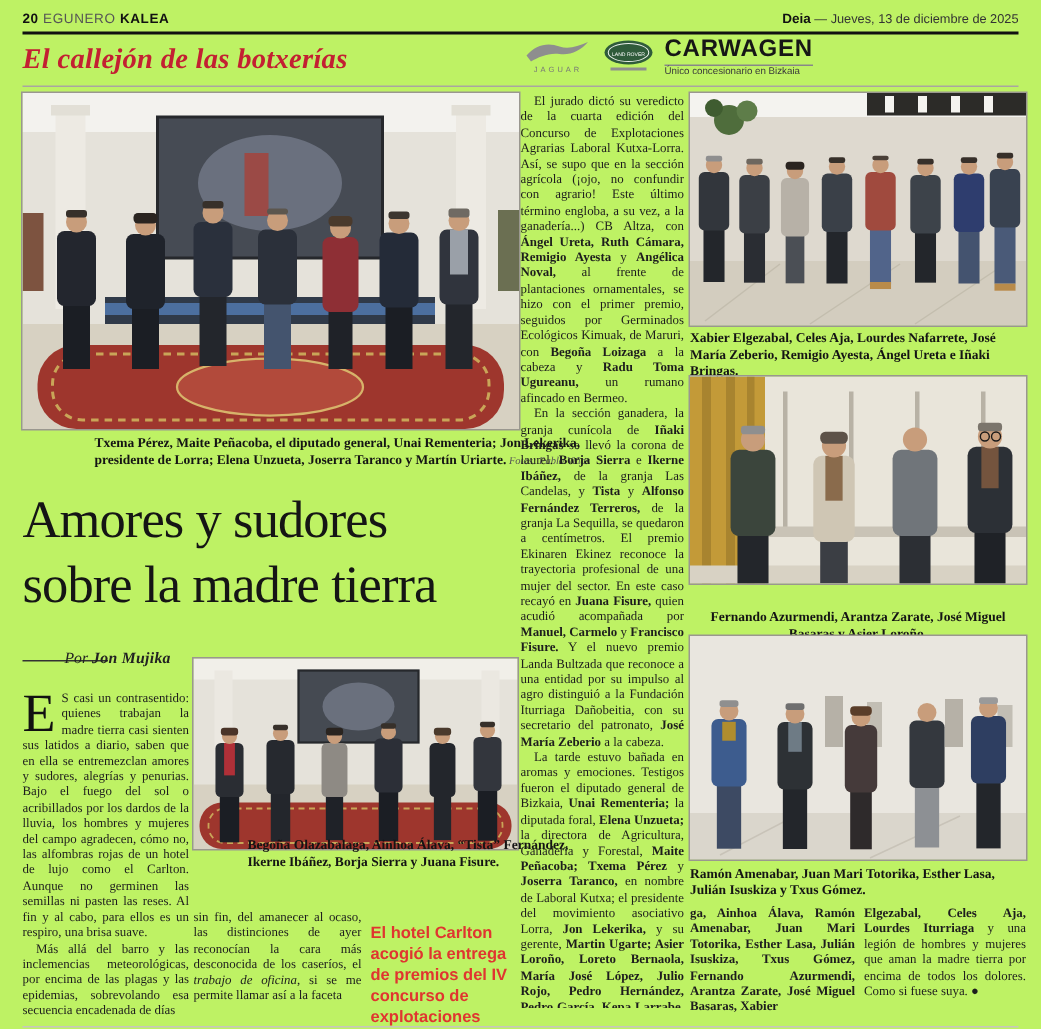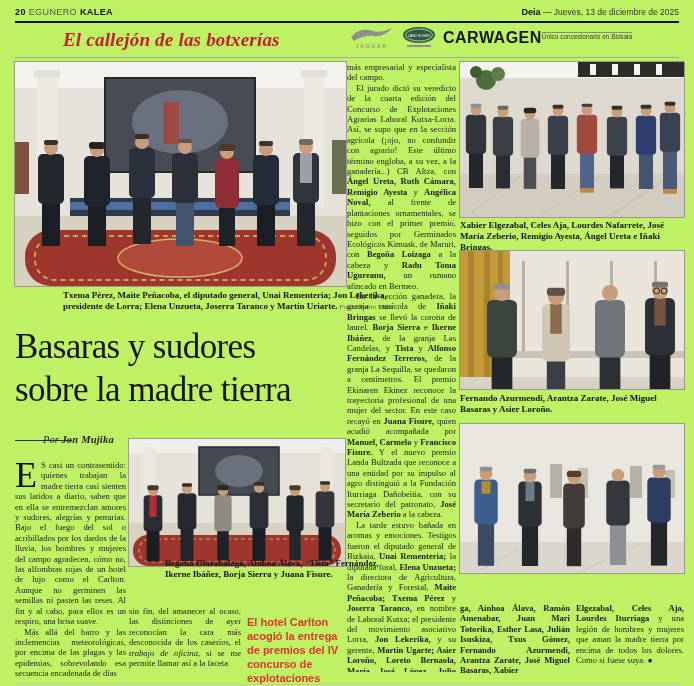--- a/index.html
+++ b/index.html
@@ -9,21 +9,21 @@
   
   #hdr-left{left:15px;top:7px;font-family:"Liberation Sans",sans-serif;font-size:9px;letter-spacing:.4px;color:#555;}
   #hdr-left b{color:#111;}
   #hdr-right{right:15px;top:7px;font-family:"Liberation Sans",sans-serif;font-size:8.5px;color:#333;}
   #hdr-right b{font-size:9px;color:#111;}
   #rule-top{left:15px;right:15px;top:21px;height:2px;background:#111;}
   #masthead-title{left:15px;top:29px;font-size:19px;font-weight:bold;font-style:italic;letter-spacing:.2px;}
   #rule-mast{left:15px;right:15px;top:57px;height:1px;background:#a9a6a0;}
   
   #ad{left:349px;top:25px;display:flex;align-items:center;gap:7px;}
-  #ad-text{display:flex;flex-direction:row;line-height:1;}
+  #ad-text{display:flex;flex-direction:column;line-height:1;}
   #ad-brand{font-family:"Liberation Sans",sans-serif;font-weight:bold;font-size:16px;letter-spacing:.5px;color:#161616;}
   #ad-tag{font-family:"Liberation Sans",sans-serif;font-size:6.5px;color:#3a3a3a;margin-top:2px;border-top:1px solid #888;padding-top:1px;}
   
   .photo{display:block;background:#ddd;outline:1px solid #9a978f;}
   
   .caption{font-size:9px;line-height:11px;font-weight:bold;color:#141414;}
   .rcr{font-weight:normal;font-style:italic;font-size:7px;color:#555;}
   
   #title{left:15px;top:325px;width:336px;font-size:35px;line-height:43px;letter-spacing:-.6px;color:#151515;}
   #byline-rule{left:15px;top:440px;width:57px;height:1px;background:#333;}
@@ -41,41 +41,41 @@
   #colE{left:460px;top:603px;width:110px;height:80px;}
   #colF{left:576px;top:603px;width:108px;height:80px;}
   .dropcap{float:left;font-size:36px;line-height:29px;padding:1px 4px 0 0;font-weight:normal;color:#111;}
   
   #pullquote{left:247px;top:615px;width:99px;font-family:"Liberation Sans",sans-serif;
              font-weight:bold;font-size:11px;line-height:14px;}
   
   #cap-main{left:15px;top:290px;width:331px;margin-left:48px;}
   #cap-mid{left:129px;top:558px;width:214px;margin-left:36px;}
   #cap-r1{left:460px;top:220px;width:224px;}
-  #cap-r2{left:460px;top:393px;width:224px;}
+  #cap-r2{left:460px;top:406px;width:224px;text-align:center;}
   #cap-r3{left:460px;top:577px;width:224px;}
   #rule-bottom{left:15px;right:15px;top:684px;height:1px;background:#c8c5be;}
 </style>
 </head>
 <body>
 
 <div id="page">
 
   <div class="abs" id="hdr-left">
     <b>20</b>
     <span>EGUNERO</span>
     <b>KALEA</b>
   </div>
   <div class="abs" id="hdr-right">
     <b>Deia</b>
     <span>— Jueves, 13 de diciembre de 2025</span>
   </div>
   <div class="abs" id="rule-top"></div>
 
-  <div class="abs" id="masthead-title" style="color:#c32032;margin-left:48px;">El callejón de las botxerías</div>
+  <div class="abs" id="masthead-title" style="color:#c32032;">El callejón de las botxerías</div>
 
   <div class="abs" id="ad">
     <svg width="46" height="26" viewBox="0 0 46 26">
       <path d="M2 12 C8 5, 16 3, 24 6 C30 8, 36 6, 43 3 C38 9, 31 12, 24 11 C17 10, 10 13, 5 16 Z" fill="#8e8e8e"></path>
       <text x="23" y="23" font-family="Liberation Sans, sans-serif" font-size="5" letter-spacing="2" fill="#777" text-anchor="middle">JAGUAR</text>
     </svg>
     <svg width="34" height="26" viewBox="0 0 34 26">
       <ellipse cx="17" cy="10" rx="16" ry="8" fill="#2f5b3a"></ellipse>
       <ellipse cx="17" cy="10" rx="13.5" ry="6" fill="none" stroke="#e9efe9" stroke-width="0.7"></ellipse>
       <text x="17" y="12" font-family="Liberation Sans, sans-serif" font-size="3.4" fill="#fff" text-anchor="middle">LAND ROVER</text>
@@ -149,21 +149,21 @@
           <rect x="-6" y="6" width="12" height="30" fill="#9aa0a8"></rect>
           <circle r="7" fill="#c89d7b"></circle>
           <rect x="-7" y="-8" width="14" height="6" rx="2" fill="#6f6a63"></rect>
         </g>
     </g>
   </svg>
 
   <div class="abs caption" id="cap-main"><span class="rb">Txema Pérez, Maite Peñacoba, el diputado general, Unai Rementeria; Jon Lekerika, presidente de Lorra; Elena Unzueta, Joserra Taranco y Martín Uriarte.</span><span class="rcr"> Fotos: Pablo Viñas</span></div>
 
   <div class="abs" id="title">
-    <div>Basaras y sudores</div>
+    <div>Amores y sudores</div>
     <div>sobre la madre tierra</div>
   </div>
   <div class="abs" id="byline-rule"></div>
   <div class="abs" id="byline">
     <span>Por </span><b>Jon Mujika</b>
   </div>
 
   <div class="abs col" id="colA">
     <p class="ni"><span class="dropcap">E</span><span><span>S casi un contrasentido: quienes trabajan la madre tierra casi sienten sus latidos a diario, saben que en ella se entremezclan amores y sudores, alegrías y penurias. Bajo el fuego del sol o acribillados por los dardos de la lluvia, los hombres y mujeres del campo agradecen, cómo no, las alfombras rojas de un hotel de lujo como el Carlton. Aunque no germinen las semillas ni pasten las reses. Al fin y al cabo, para ellos es un respiro, una brisa suave.</span></span></p>
     <p><span>Más allá del barro y las inclemencias meteorológicas, por encima de las plagas y las epidemias, sobrevolando esa secuencia encadenada de días</span></p>
@@ -222,21 +222,20 @@
 
   <div class="abs caption" id="cap-mid">Begoña Olazabalaga, Ainhoa Álava, “Tista” Fernández, Ikerne Ibáñez, Borja Sierra y Juana Fisure.</div>
 
   <div class="abs col" id="colB">
     <p class="ni"><span>sin fin, del amanecer al ocaso, las distinciones de ayer reconocían la cara más desconocida de los caseríos, el </span><span class="ri">trabajo de oficina</span><span>, si se me permite llamar así a la faceta</span></p>
   </div>
 
   <div class="abs" id="pullquote" style="color:#e03530;">El hotel Carlton acogió la entrega de premios del IV concurso de explotaciones agrarias Laboral Kutxa-Lorra</div>
 
   <div class="abs col" id="colD">
-    <p class="ni"><span>más empresarial y especialista del campo.</span></p>
     <p><span>El jurado dictó su veredicto de la cuarta edición del Concurso de Explotaciones Agrarias Laboral Kutxa-Lorra. Así, se supo que en la sección agrícola (¡ojo, no confundir con agrario! Este último término engloba, a su vez, a la ganadería...) CB Altza, con </span><span class="rb">Ángel Ureta, Ruth Cámara, Remigio Ayesta</span><span> y </span><span class="rb">Angélica Noval,</span><span> al frente de plantaciones ornamentales, se hizo con el primer premio, seguidos por Germinados Ecológicos Kimuak, de Maruri, con </span><span class="rb">Begoña Loizaga</span><span> a la cabeza y </span><span class="rb">Radu Toma Ugureanu,</span><span> un rumano afincado en Bermeo.</span></p>
     <p><span>En la sección ganadera, la granja cunícola de </span><span class="rb">Iñaki Bringas</span><span> se llevó la corona de laurel. </span><span class="rb">Borja Sierra</span><span> e </span><span class="rb">Ikerne Ibáñez,</span><span> de la granja Las Candelas, y </span><span class="rb">Tista</span><span> y </span><span class="rb">Alfonso Fernández Terreros,</span><span> de la granja La Sequilla, se quedaron a centímetros. El premio Ekinaren Ekinez reconoce la trayectoria profesional de una mujer del sector. En este caso recayó en </span><span class="rb">Juana Fisure,</span><span> quien acudió acompañada por </span><span class="rb">Manuel, Carmelo</span><span> y </span><span class="rb">Francisco Fisure.</span><span> Y el nuevo premio Landa Bultzada que reconoce a una entidad por su impulso al agro distinguió a la Fundación Iturriaga Dañobeitia, con su secretario del patronato, </span><span class="rb">José María Zeberio</span><span> a la cabeza.</span></p>
     <p><span>La tarde estuvo bañada en aromas y emociones. Testigos fueron el diputado general de Bizkaia, </span><span class="rb">Unai Rementeria;</span><span> la diputada foral, </span><span class="rb">Elena Unzueta;</span><span> la directora de Agricultura, Ganadería y Forestal, </span><span class="rb">Maite Peñacoba; Txema Pérez</span><span> y </span><span class="rb">Joserra Taranco,</span><span> en nombre de Laboral Kutxa; el presidente del movimiento asociativo Lorra, </span><span class="rb">Jon Lekerika,</span><span> y su gerente, </span><span class="rb">Martin Ugarte; Asier Loroño, Loreto Bernaola, María José López, Julio Rojo, Pedro Hernández, Pedro García, Kepa Larrabe, Asier Madariaga, Carlos Oses, Andrea Abasolo,</span></p>
   </div>
 
   <svg class="abs photo" style="left:460px;top:62px;" width="224" height="155" viewBox="0 0 224 155">
     <rect width="224" height="155" fill="#ded9cf"></rect>
     <rect width="224" height="16" fill="#f4f3ef"></rect>
     <rect x="118" y="0" width="106" height="15" fill="#2c2b28"></rect>
     <rect x="130" y="2" width="6" height="11" fill="#f4f3ef"></rect>
@@ -385,20 +384,21 @@
           <circle r="7" fill="#c89d7b"></circle>
         </g>
       <g transform="translate(199,48) scale(0.9)">
           <rect x="-9" y="52" width="18" height="52" fill="#23262b"></rect>
           <rect x="-13" y="6" width="26" height="50" rx="5" fill="#2e3e61"></rect>
           <circle r="7" fill="#c89d7b"></circle>
           <rect x="-7" y="-8" width="14" height="5" rx="2" fill="#9a9a9a"></rect>
         </g>
     </g>
   </svg>
+  <div class="abs caption" id="cap-r3">Ramón Amenabar, Juan Mari Totorika, Esther Lasa, Julián Isuskiza y Txus Gómez.</div>
 
   <div class="abs col" id="colE">
     <p class="ni"><span class="rb">ga, Ainhoa Álava, Ramón Amenabar, Juan Mari Totorika, Esther Lasa, Julián Isuskiza, Txus Gómez, Fernando Azurmendi, Arantza Zarate, José Miguel Basaras, Xabier</span></p>
   </div>
   <div class="abs col" id="colF">
     <p class="ni"><span class="rb">Elgezabal, Celes Aja, Lourdes Iturriaga</span><span> y una legión de hombres y mujeres que aman la madre tierra por encima de todos los dolores. Como si fuese suya. </span><span class="rb">●</span></p>
   </div>
 
   <div class="abs" id="rule-bottom"></div>
 </div>

